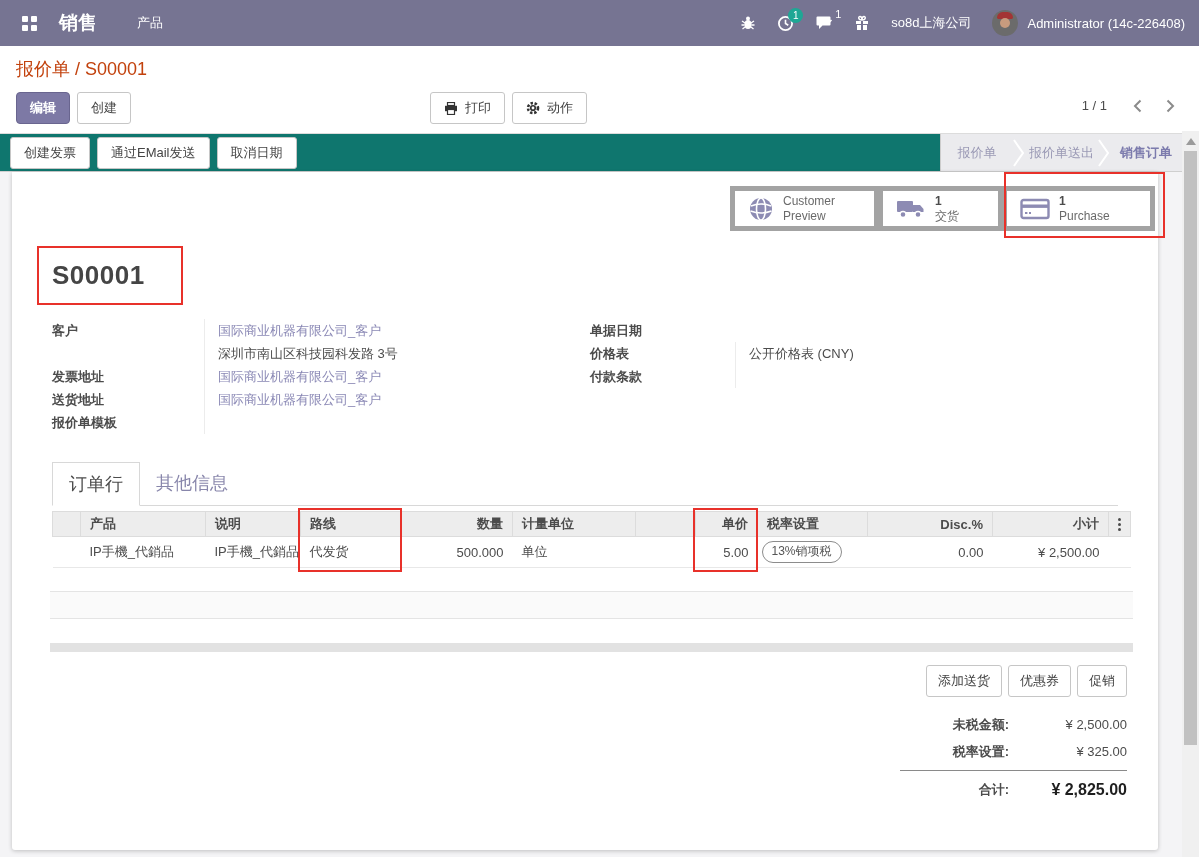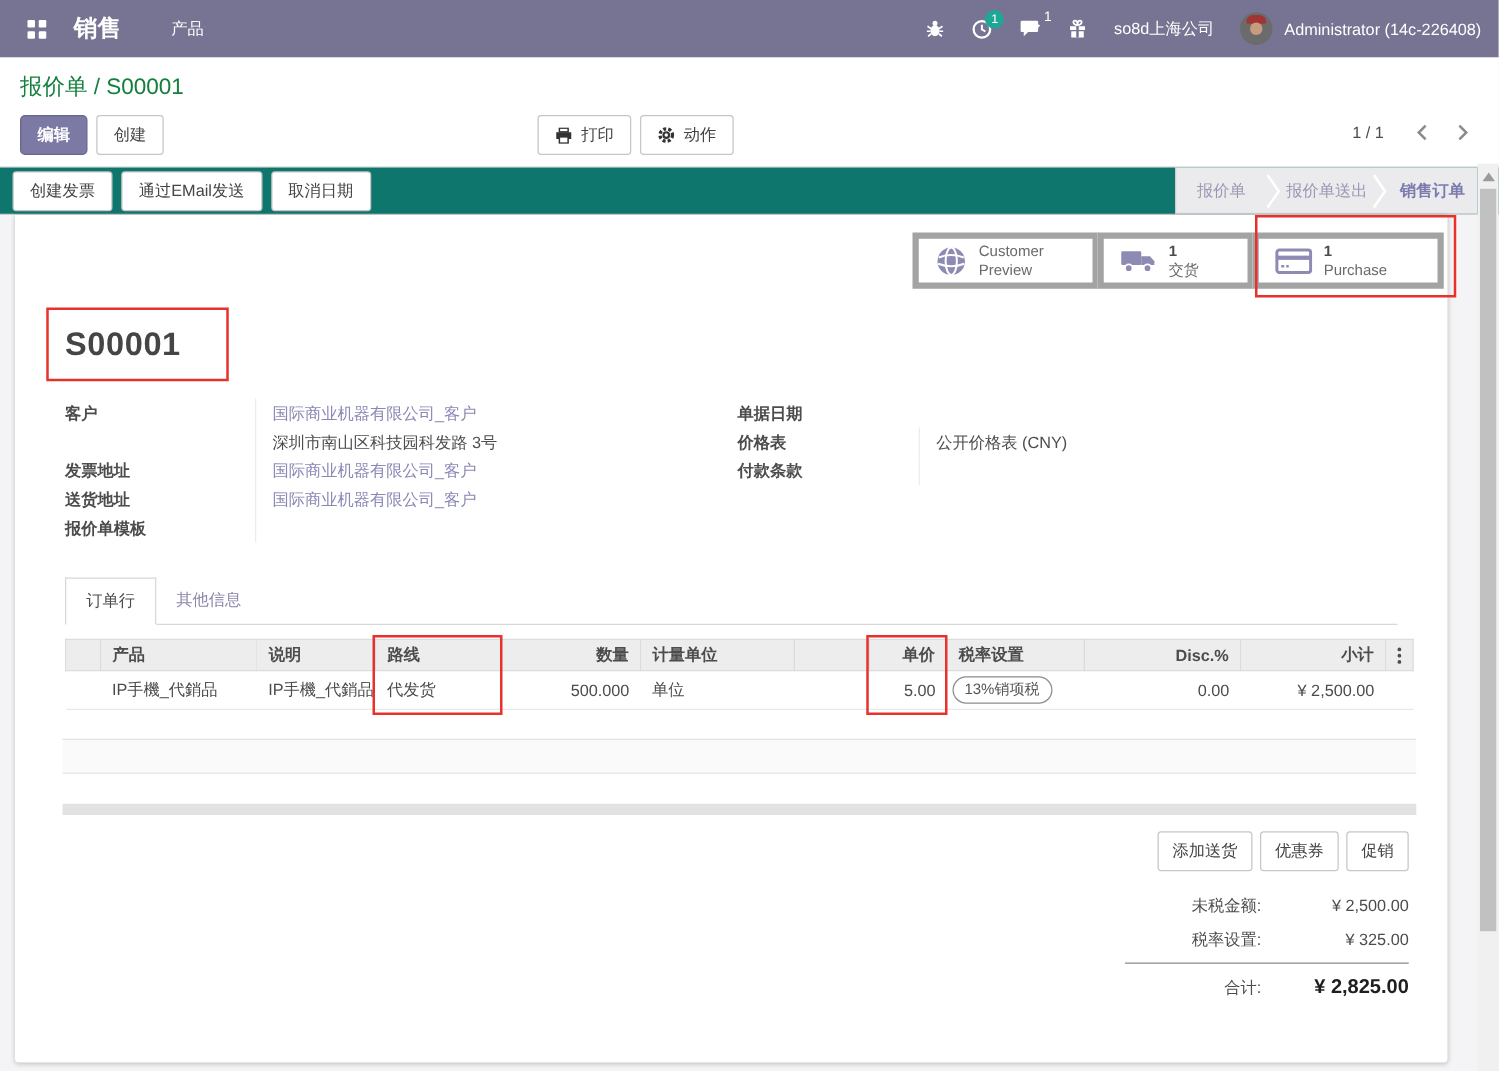--- a/index.html
+++ b/index.html
@@ -30,21 +30,21 @@
   }
   .sup { position: absolute; top: -7px; right: -8px; color: #fff; font-size: 11px; }
   .nav-text { font-size: 13px; cursor: pointer; }
   .avatar { width: 26px; height: 26px; border-radius: 50%; background: #6b6b6b; position: relative; overflow: hidden; flex-shrink: 0; }
   .avatar::before { content:''; position:absolute; top:2px; left:5px; width:16px; height:7px; background:#a33434; border-radius:8px 8px 2px 2px; }
   .avatar::after { content:''; position:absolute; top:8px; left:8px; width:10px; height:10px; background:#c79b7e; border-radius:50%; }
   .user-name { font-size: 13px; margin-left: -12px; cursor: pointer; }
 
   
   .control-panel { background: #fff; padding: 11px 16px 0 16px; border-bottom: 1px solid #dcdcdc; }
-  .breadcrumb { font-size: 18px; color: #15803d; margin-bottom: 11px; }
+  .breadcrumb { font-size: 18px; color: #c2410c; margin-bottom: 11px; }
   .breadcrumb .crumb-link { cursor: pointer; }
   .cp-row { position: relative; display: flex; align-items: center; padding-bottom: 9px; }
   .btn {
     display: inline-flex; align-items: center; gap: 7px; padding: 6px 13px;
     font-size: 13px; border: 1px solid #c6c6c6; border-radius: 3px;
     background: #fff; color: #444; cursor: pointer; white-space: nowrap;
   }
   .btn-primary { background: #7d79a5; border-color: #69658f; color: #fff; font-weight: bold; border-radius: 4px; }
   .grp { display: flex; gap: 7px; }
   .grp-center { position: absolute; left: 414px; top: 0; }
@@ -90,21 +90,21 @@
   .fg-right { left: 578px; width: 525px; }
   .frow { display: flex; }
   .lbl { width: 152px; flex-shrink: 0; font-weight: bold; color: #4c4c4c; line-height: 23px; }
   .fg-right .lbl { width: 145px; }
   .vals { border-left: 1px solid #ececec; padding-left: 13px; line-height: 23px; min-height: 23px; flex: 1; }
   .link { color: #8a88b5; cursor: pointer; }
   .plain { color: #4c4c4c; }
 
   
   .tabs { position: absolute; left: 40px; top: 290px; width: 1066px; display: flex; border-bottom: 1px solid #d8d8d8; }
-  .tab { padding: 9px 16px; font-size: 13px; color: #8886ab; cursor: pointer; margin-bottom: -1px; }
+  .tab { padding: 9px 16px; font-size: 18px; color: #8886ab; cursor: pointer; margin-bottom: -1px; }
   .tab.active { border: 1px solid #d8d8d8; border-bottom: 1px solid #fff; color: #4c4c4c; background: #fff; }
 
   
   .tbl-wrap { position: absolute; left: 40px; top: 339px; width: 1078px; }
   table { border-collapse: collapse; table-layout: fixed; width: 1078px; font-size: 13px; }
   th {
     background: #ededed; border: 1px solid #dcdcdc; font-weight: bold; color: #4c4c4c;
     height: 25px; padding: 0 9px; text-align: left; overflow: hidden; white-space: nowrap;
   }
   td { height: 31px; padding: 0 9px; border-bottom: 1px solid #e8e8e8; color: #4c4c4c; overflow: hidden; white-space: nowrap; background: #fff; }
@@ -121,21 +121,21 @@
 
   .empty-row { position: absolute; left: 38px; top: 419px; width: 1083px; height: 28px; background: #fafafa; border-top: 1px solid #e4e4e4; border-bottom: 1px solid #e4e4e4; }
   .hbar { position: absolute; left: 38px; top: 471px; width: 1083px; height: 9px; background: #e2e2e2; cursor: pointer; }
 
   
   .footer { position: absolute; right: 31px; top: 493px; display: flex; flex-direction: column; align-items: flex-end; }
   .foot-btns { display: flex; gap: 6px; }
   .foot-btns .btn { padding: 6px 11px; }
   .totals { margin-top: 14px; font-size: 13px; }
   .trow { display: flex; justify-content: flex-end; align-items: center; line-height: 27px; }
-  .trow .tlbl { font-weight: normal; color: #4c4c4c; }
+  .trow .tlbl { font-weight: bold; color: #4c4c4c; }
   .trow .tval { width: 118px; text-align: right; color: #4c4c4c; }
   .tsep { border-top: 1px solid #8a8a8a; margin-top: 5px; padding-top: 5px; width: 227px; }
   .trow.grand .tval { font-size: 16px; font-weight: bold; color: #1f1f1f; }
 
   
   .anno-purchase { position: absolute; left: 1004px; top: 172px; width: 161px; height: 66px; border: 2px solid #e8312a; pointer-events: none; z-index: 20; }
 
   
   .vscroll { position: absolute; right: 0; top: 131px; width: 17px; height: 726px; background: #f0f0f0; }
   .vscroll .up {

